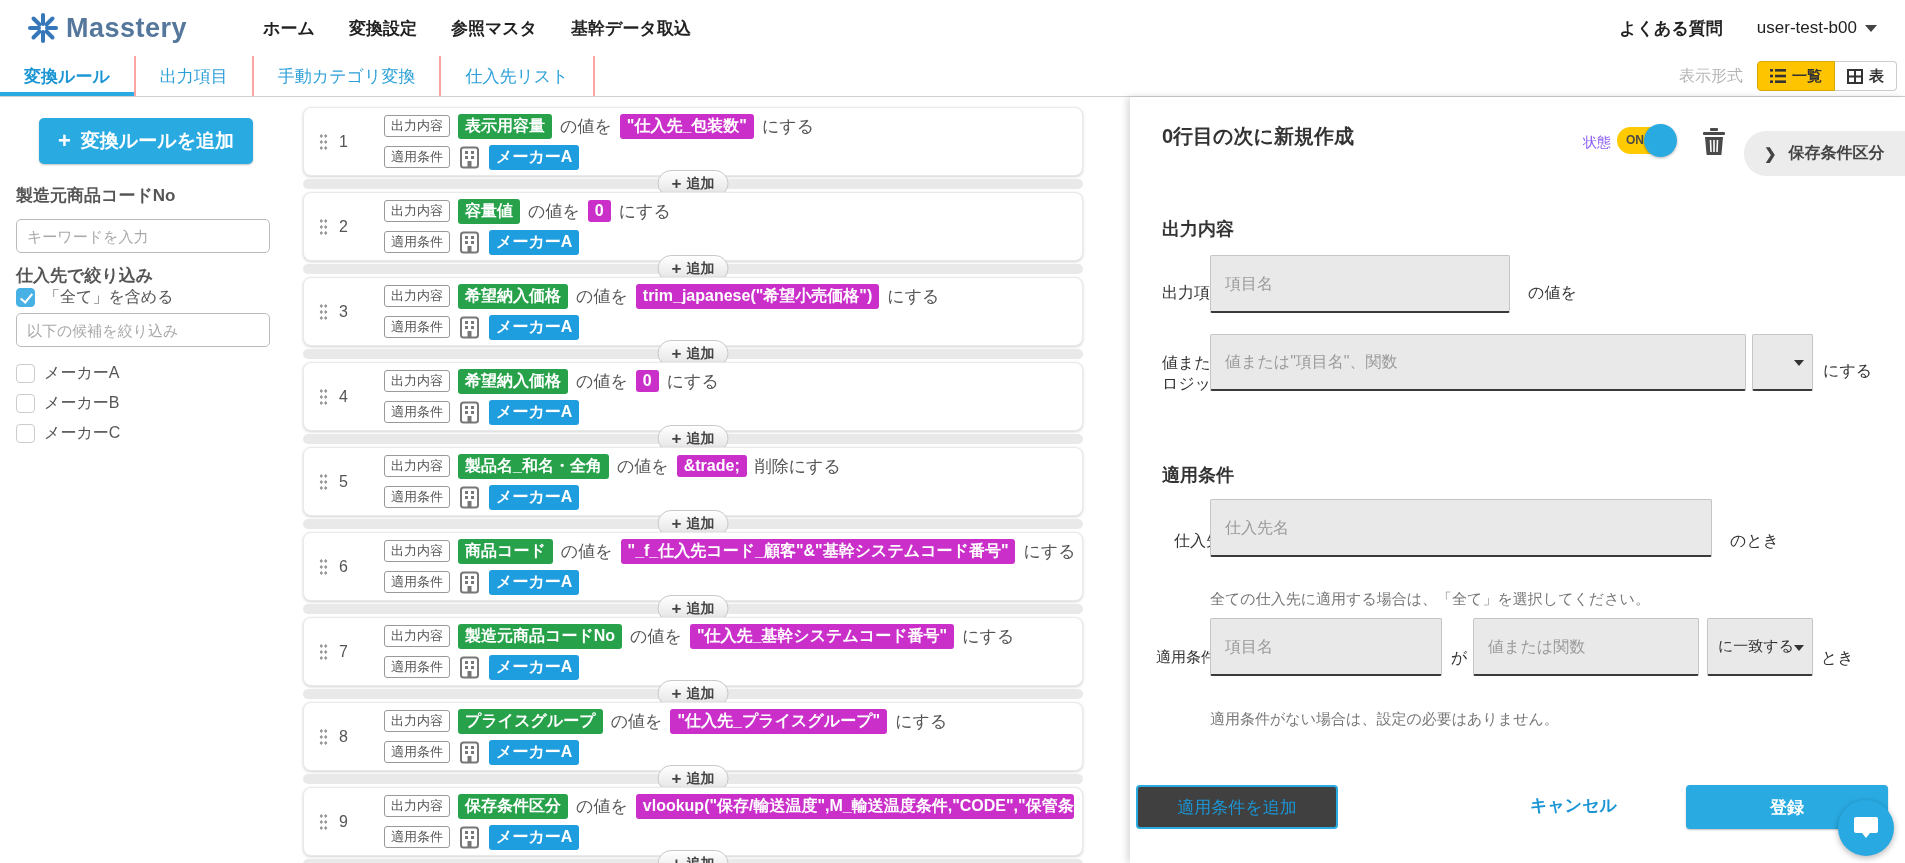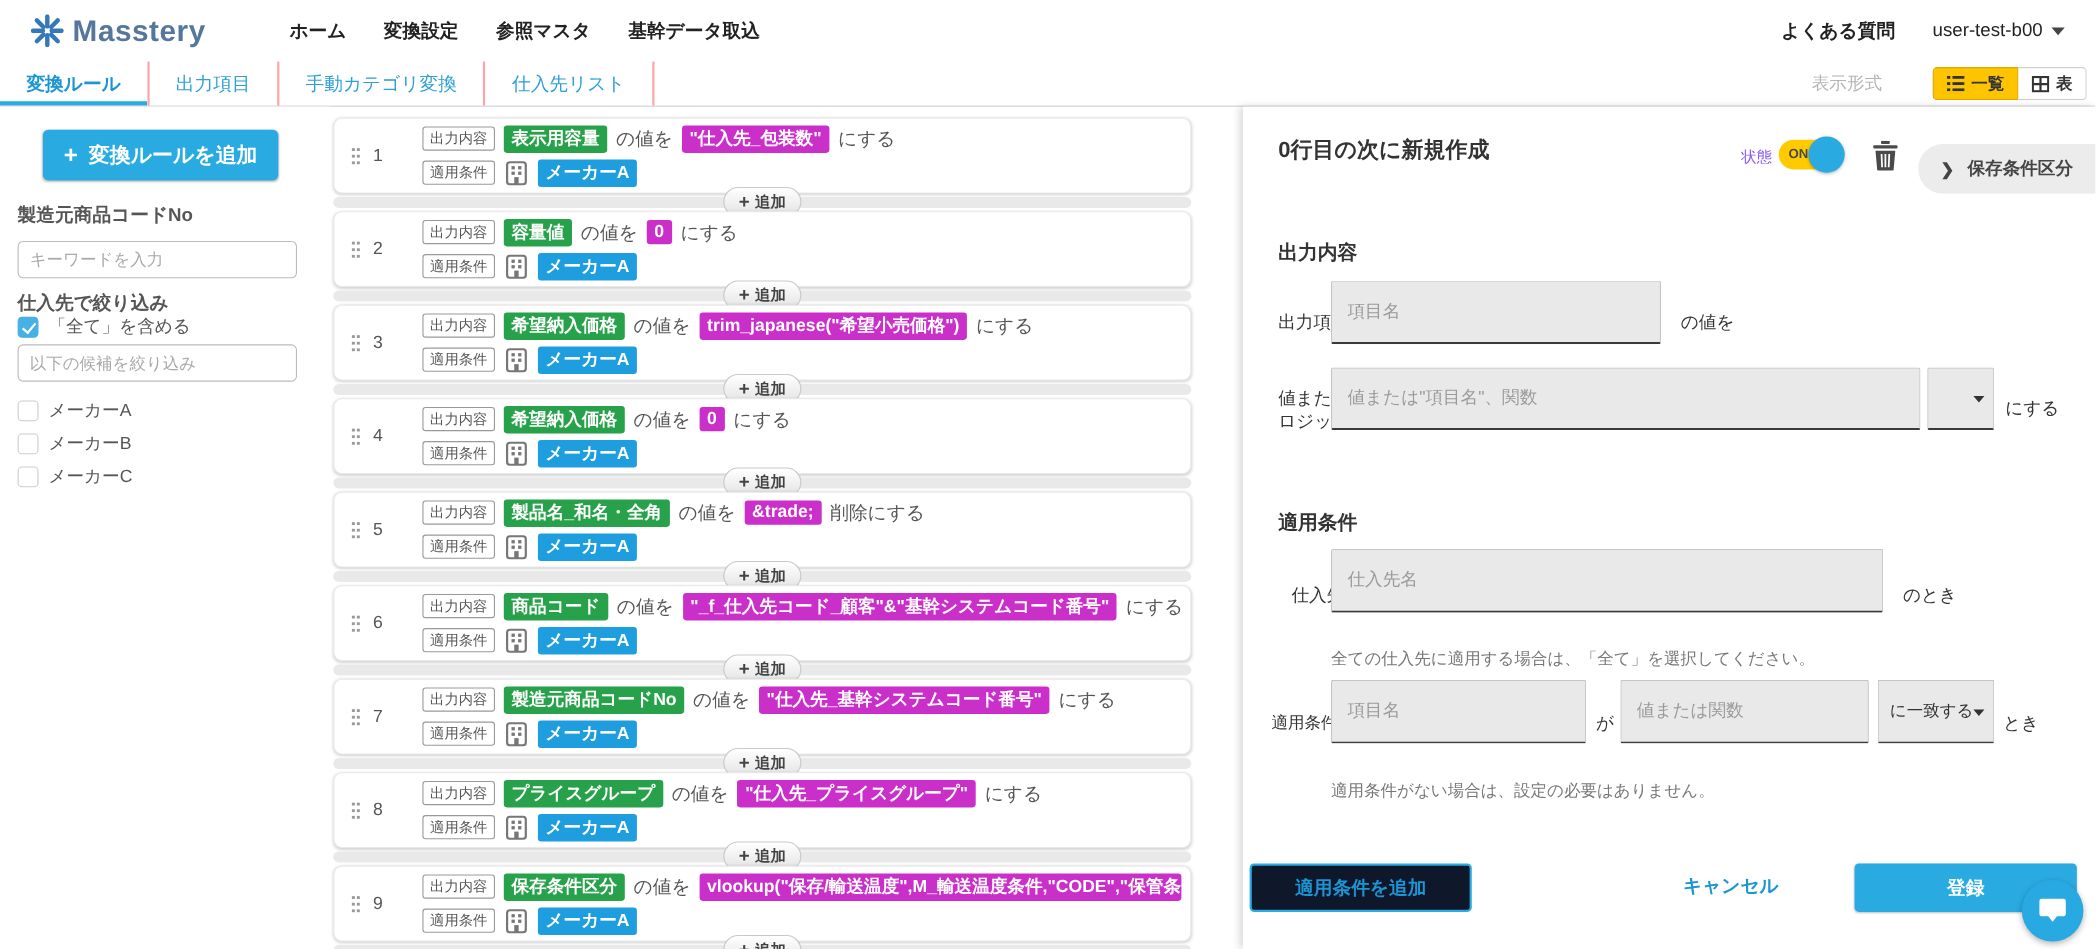--- a/index.html
+++ b/index.html
@@ -20,21 +20,21 @@
   .caret-down { width:0; height:0; border-left:6px solid transparent; border-right:6px solid transparent; border-top:7px solid #444; display:inline-block; }
 
   
   .tabbar { position:absolute; left:0; top:56px; width:1905px; height:41px; background:#fff;
     border-bottom:1px solid #cfcfcf; display:flex; align-items:stretch; }
   .tab { padding:0 24px; display:flex; align-items:center; font-size:17px; color:#2da0d8;
     border-right:2px solid #fca5a5; cursor:pointer; }
   .tab.active { color:#1b95d4; font-weight:700; box-shadow:inset 0 -4px 0 #29abe2; }
   .tabbar-right { margin-left:auto; display:flex; align-items:center; gap:14px; padding-right:8px; }
   .fmt-label { color:#b5b5b5; font-size:16px; }
-  .viewgroup { display:flex;margin-left:32px; }
+  .viewgroup { display:flex; }
   .viewbtn { height:30px; display:flex; align-items:center; gap:6px; padding:0 12px; font-size:15px;
     font-weight:700; color:#333; border:1px solid #ccc; background:#fff; cursor:pointer; }
   .viewbtn.first { border-radius:4px 0 0 4px; }
   .viewbtn.last { border-radius:0 4px 4px 0; border-left:none; }
   .viewbtn.active { background:#ffc400; border-color:#d9a900; }
 
   
   .sidebar { position:absolute; left:0; top:97px; width:300px; height:766px; background:#fff; }
   .add-rule-btn { position:absolute; left:39px; top:21px; width:214px; height:46px; background:#29abe2;
     border:none; border-radius:5px; color:#fff; font-size:19px; font-weight:700; cursor:pointer;
@@ -93,22 +93,22 @@
   .flabel { position:absolute; font-size:16px; color:#333; }
   .pinput { position:absolute; background:#e9e9e9; border:1px solid #c5c5c5; border-bottom:2px solid #3a3a3a;
     border-radius:2px; padding:0 14px; font-size:16px; color:#333; outline:none;
     font-family:"Liberation Sans","DejaVu Sans",sans-serif; }
   .pinput::placeholder { color:#9a9a9a; }
   .pselect { position:absolute; background:#e9e9e9; border:1px solid #c5c5c5; border-bottom:2px solid #3a3a3a;
     border-radius:2px; display:flex; align-items:center; cursor:pointer; font-size:15px; color:#333; }
   .pselect .sel-caret { position:absolute; right:8px; top:50%; margin-top:-2px; width:0; height:0;
     border-left:5px solid transparent; border-right:5px solid transparent; border-top:6px solid #333; }
   .help { position:absolute; left:80px; font-size:15px; color:#777; }
-  .btn-outline { position:absolute; background:#0f172a; border:2px solid #29abe2; border-radius:4px;
-    color:#1b95d4; font-size:17px; font-weight:700; cursor:pointer; }
+  .btn-outline { position:absolute; background:#404040; border:2px solid #29abe2; border-radius:4px;
+    color:#1b95d4; font-size:17px; font-weight:400; cursor:pointer; }
   .btn-text { position:absolute; background:none; border:none; color:#1b95d4; font-size:17px; font-weight:700; cursor:pointer; }
   .btn-primary { position:absolute; background:#29abe2; border:none; border-radius:4px; color:#fff;
     font-size:17px; font-weight:700; cursor:pointer; box-shadow:0 1px 2px rgba(0,0,0,.25); }
   .chatbtn { position:absolute; left:1838px; top:800px; width:56px; height:56px; border-radius:50%;
     background:#29a9e1; box-shadow:0 2px 6px rgba(0,0,0,.3); display:flex; align-items:center; justify-content:center; cursor:pointer; }
 </style>
 </head>
 <body>
 
 <div class="stage">

